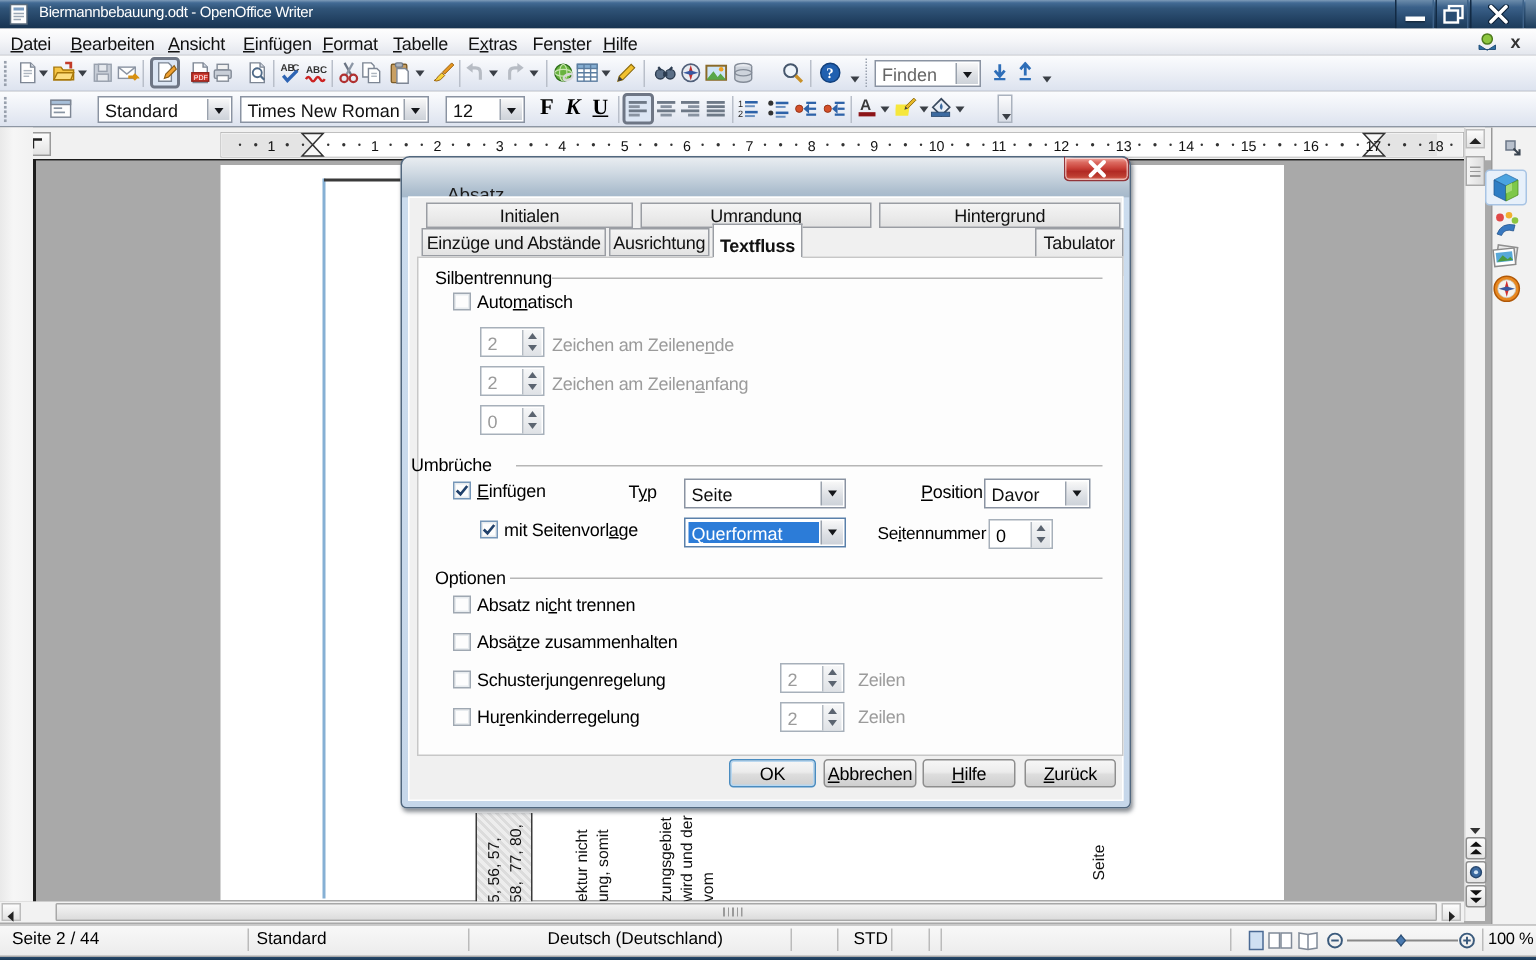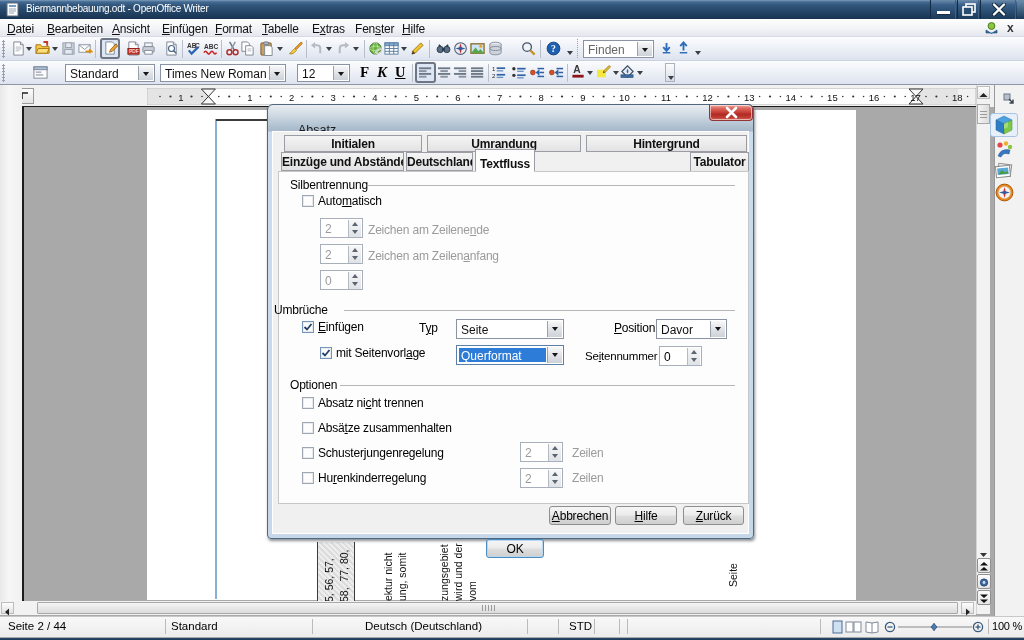--- a/index.html
+++ b/index.html
@@ -45,21 +45,21 @@
 .stsep{position:absolute;top:3px;width:1px;height:15px;background:#bbb;}
 #botborder{left:0;top:638px;width:1024px;height:2px;background:linear-gradient(180deg,#27496c,#1c3a57);}
 
 #dlg{left:267px;top:104px;width:487px;height:435px;
  background:linear-gradient(180deg,#e9edf1 0,#d0dae3 10px,#aebfcf 22px,#a6b9cb 26px,#cbdcee 27px,#c6d7ea 100%);
  border:1px solid #51677e;border-radius:6px 6px 4px 4px;box-shadow:1px 2px 3px rgba(40,50,60,.55);}
 #dlginner{position:absolute;left:4px;top:26px;right:4px;bottom:4px;background:#f0f0f0;border:1px solid #fff;}
 #dlgtitle{position:absolute;left:30px;top:7px;font-size:12.5px;color:#1b1b1b;margin-top:11px;}
 #dlgclose{position:absolute;left:441px;top:-1px;width:44px;height:17px;border:1px solid #92353a;border-top:1px solid #51677e;border-radius:0 5px 4px 4px;
  background:linear-gradient(180deg,#f2aca4 0,#dc6a60 22%,#c84038 48%,#b22a24 62%,#bc3c30 82%,#d86454 100%);box-shadow:inset 0 0 0 1px rgba(255,255,255,.55);}
-.tab{position:absolute;white-space:nowrap;overflow:hidden;letter-spacing:-0.2px;background:linear-gradient(180deg,#f4f4f4,#ebebeb 55%,#e2e2e2);border:1px solid #9a9da3;font-size:12px;color:#111;text-align:center;font-weight:bold;}
+.tab{position:absolute;white-space:nowrap;overflow:hidden;letter-spacing:-0.2px;background:linear-gradient(180deg,#f4f4f4,#ebebeb 55%,#e2e2e2);border:1px solid #9a9da3;font-size:12px;color:#111;text-align:center;}
 #tpane{position:absolute;left:10px;top:66px;width:471px;height:333px;background:#fdfdfd;border:1px solid #c7c7c7;}
 .glbl{position:absolute;font-size:12px;color:#000;white-space:nowrap;letter-spacing:-0.2px;}
 .gline{position:absolute;height:1px;background:#b6b6b6;}
 .dis{color:#9b9b9b;}
 .cb{position:absolute;width:12px;height:12px;background:#fdfdfd;border:1px solid #9fa8b2;box-shadow:inset 0 0 0 1px #e8ecef;}
 .cb svg{position:absolute;left:0px;top:0px;display:block;}
 .cbc{border:1px solid #7596b8;}
 .spin{position:absolute;width:43px;height:20px;background:#fff;border:1px solid #a7b0ba;font-size:12px;}
 .spv{position:absolute;left:4px;top:3px;}
 .spb{position:absolute;right:1px;top:1px;width:13px;height:17px;background:linear-gradient(180deg,#f6f7f8,#dfe2e6);border-left:1px solid #b3bac2;}
@@ -576,21 +576,21 @@
       <svg style="position:absolute;left:14px;top:1px" width="15" height="13" viewBox="0 0 15 13">
         <path d="M3,2 L12,11 M12,2 L3,11" stroke="#fff" stroke-width="2.6" stroke-linecap="round"></path>
         <path d="M3,2 L12,11 M12,2 L3,11" stroke="#fff" stroke-width="1.6" stroke-linecap="round"></path>
       </svg>
     </div>
 <div id="dlginner"></div>
 <div class="tab" style="left:16px;top:30px;width:138px;height:17px;padding-top:1px">Initialen</div>
 <div class="tab" style="left:159px;top:30px;width:154px;height:17px;padding-top:1px">Umrandung</div>
 <div class="tab" style="left:318px;top:30px;width:161px;height:17px;padding-top:1px">Hintergrund</div>
 <div class="tab" style="left:13px;top:47px;width:123px;height:19px;padding-top:2px">Einzüge und Abstände</div>
-<div class="tab" style="left:138px;top:47px;width:67px;height:19px;padding-top:2px">Deutschland</div>
+<div class="tab" style="left:138px;top:47px;width:67px;height:19px;padding-top:2px">Ausrichtung</div>
 <div class="tab" style="left:422px;top:47px;width:59px;height:32px;padding-top:2px">Tabulator</div>
 <div class="tab" style="left:207px;top:44px;width:60px;height:23px;background:#fdfdfd;border-bottom:1px solid #fdfdfd;font-weight:bold;padding-top:7px;z-index:3">Textfluss</div>
 <div id="tpane"></div>
 <div class="glbl" style="left:22px;top:73px">Silbentrennung</div>
 <div class="gline" style="left:100px;top:80px;width:367px"></div>
 <div class="cb" style="left:34px;top:90px"></div>
 <div class="glbl" style="left:50px;top:89px">Auto<u>m</u>atisch</div>
 <div class="spin" style="left:52px;top:113px">
       <span class="spv dis">2</span>
       <div class="spb">
@@ -670,16 +670,16 @@
 <div class="cb" style="left:34px;top:367px"></div>
 <div class="glbl" style="left:50px;top:366px">Hu<u>r</u>enkinderregelung</div>
 <div class="spin" style="left:252px;top:363px">
       <span class="spv dis">2</span>
       <div class="spb">
         <div class="ut up"></div>
         <div class="ut dn"></div>
       </div>
     </div>
 <div class="glbl dis" style="left:304px;top:366px">Zeilen</div>
-<div class="btn" style="left:218px;top:401px;width:58px;border-color:#4a8cc0;box-shadow:inset 0 0 0 1px #b9d7ef;margin-top:33px;">OK</div>
+<div class="btn" style="left:218px;top:401px;width:58px;border-color:#4a8cc0;box-shadow:inset 0 0 0 1px #b9d7ef;">OK</div>
 <div class="btn" style="left:281px;top:401px;width:62px;"><u>A</u>bbrechen</div>
 <div class="btn" style="left:347px;top:401px;width:62px;"><u>H</u>ilfe</div>
 <div class="btn" style="left:415px;top:401px;width:61px;"><u>Z</u>urück</div>
 </div>
 </body></html>

